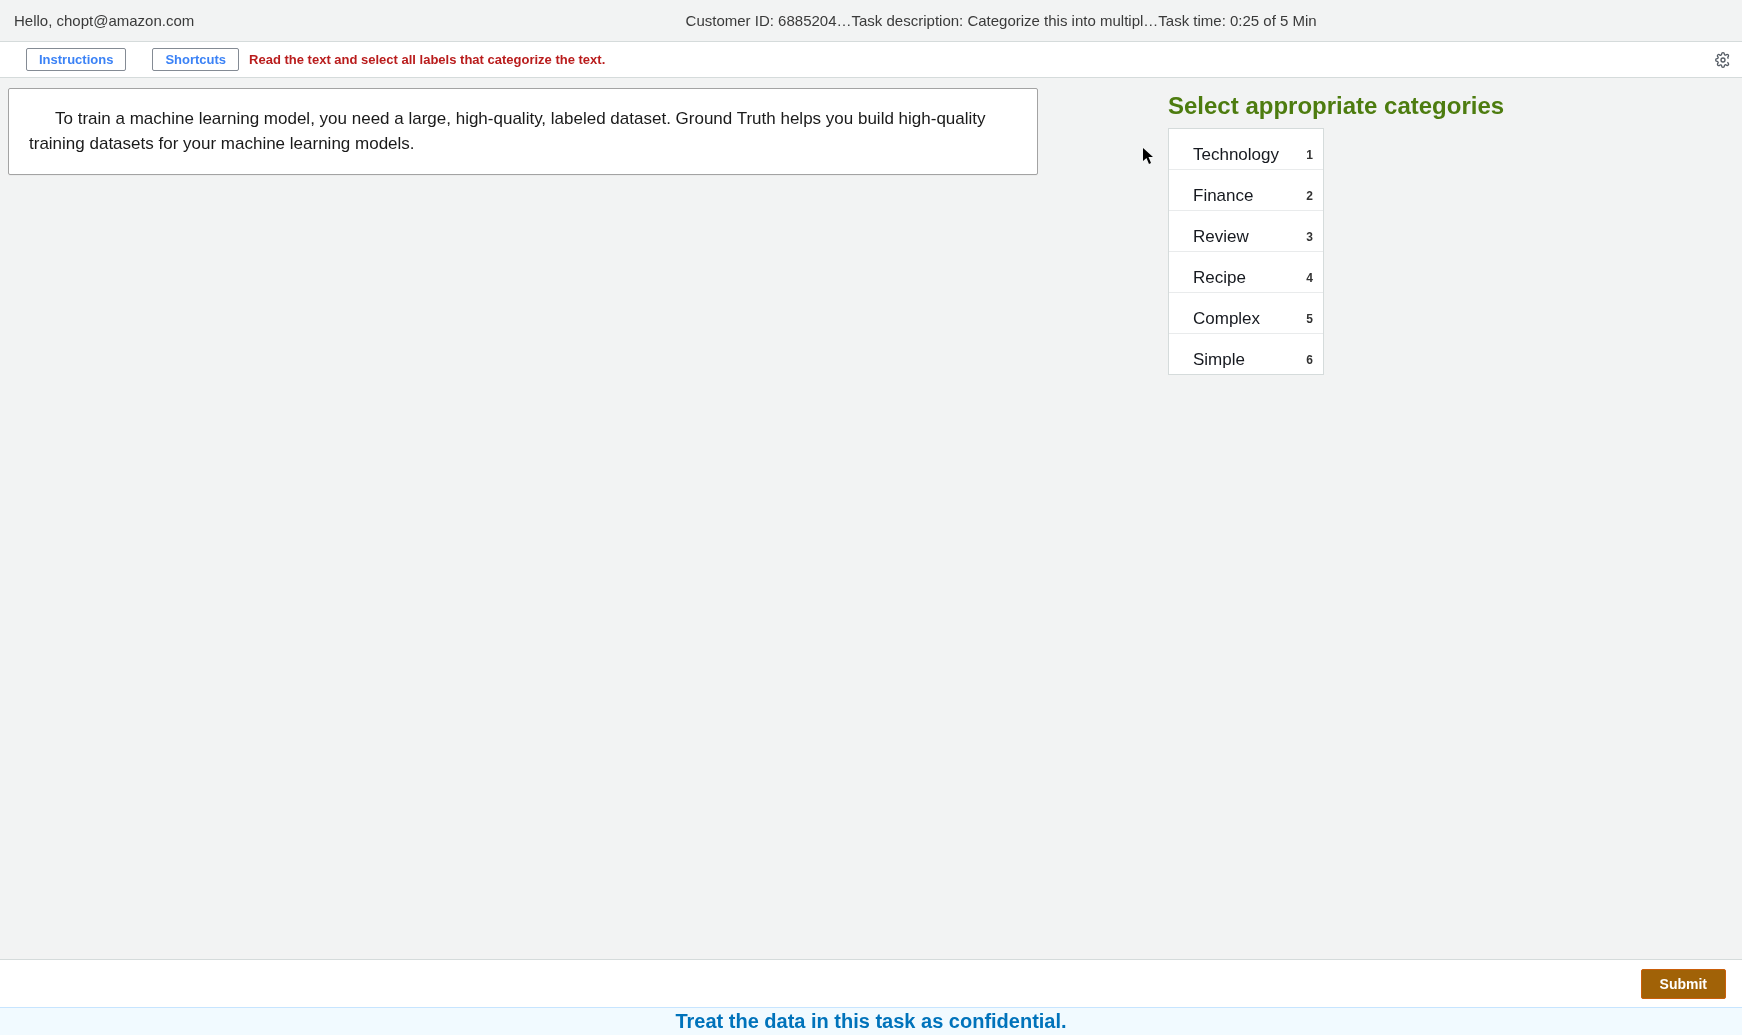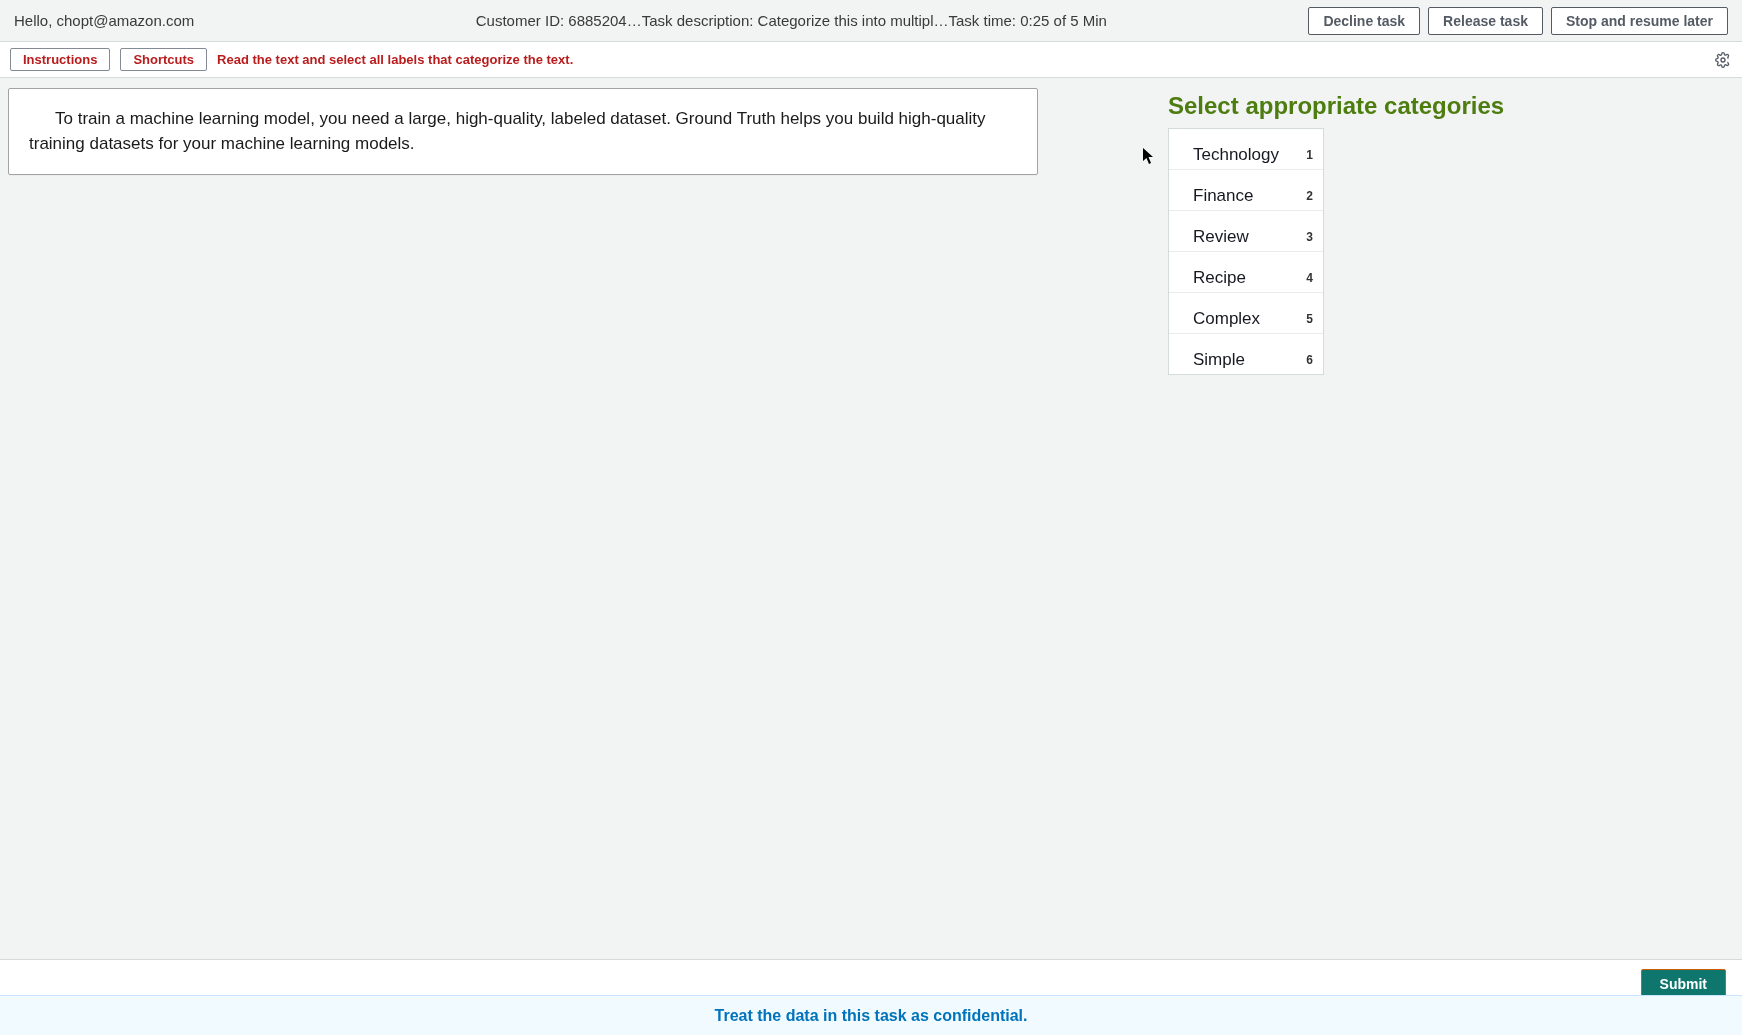--- a/index.html
+++ b/index.html
@@ -51,22 +51,23 @@
     gap: 10px;
   }
   .toolbar .hint { color: #b91c1c; font-weight: 700; font-size: 13px; }
   .toolbar .btn-sm {
     background: #ffffff;
     border: 1px solid #848b94;
     border-radius: 2px;
     padding: 3px 12px;
     font-size: 13px;
     font-weight: 600;
-    color: #b91c1c;
-    cursor: pointer;
+    color: #3b82f6;
+    cursor: pointer;
+    margin-left: 16px;
   }
   .toolbar .spacer { flex: 1; }
   .gear-icon {
     width: 18px; height: 18px;
     display: inline-flex; align-items: center; justify-content: center;
     cursor: pointer;
     color: #545b64;
   }
 
   
@@ -127,41 +128,41 @@
     left: 0; right: 0;
     height: 48px;
     background: #ffffff;
     border-top: 1px solid #d5dbdb;
     display: flex;
     align-items: center;
     justify-content: flex-end;
     padding: 0 16px;
   }
   .btn-submit {
-    background: #0f766e;
+    background: #a16207;
     border: 1px solid #ca5f0a;
     color: #ffffff;
     font-weight: 700;
     padding: 6px 18px;
     border-radius: 2px;
     font-size: 14px;
     cursor: pointer;
   }
 
   
   .confidential {
     position: absolute;
     bottom: 0; left: 0; right: 0;
-    height: 40px;
+    height: 28px;
     background: #f1faff;
     border-top: 1px solid #c7e5ff;
     display: flex;
     align-items: center;
     justify-content: center;
-    font-size: 16px;
+    font-size: 20px;
     font-weight: 600;
     color: #0073bb;
   }
 
   
   .cursor {
     position: absolute;
     left: 1142px;
     top: 147px;
     width: 14px; height: 18px;
@@ -170,25 +171,20 @@
 </style>
 </head>
 <body>
 
 <div class="header">
   <span class="greeting">Hello, chopt@amazon.com</span>
   <div class="meta">
     <span>Customer ID: 6885204…</span>
     <span>Task description: Categorize this into multipl…</span>
     <span>Task time: 0:25 of 5 Min</span>
-  </div>
-  <div class="actions">
-    <button class="btn">Decline task</button>
-    <button class="btn">Release task</button>
-    <button class="btn">Stop and resume later</button>
   </div>
 </div>
 
 <div class="toolbar">
   <button class="btn-sm">Instructions</button>
   <button class="btn-sm">Shortcuts</button>
   <span class="hint">Read the text and select all labels that categorize the text.</span>
   <div class="spacer"></div>
   <span class="gear-icon">
     <svg viewBox="0 0 24 24" width="16" height="16" fill="none" stroke="currentColor" stroke-width="2">

